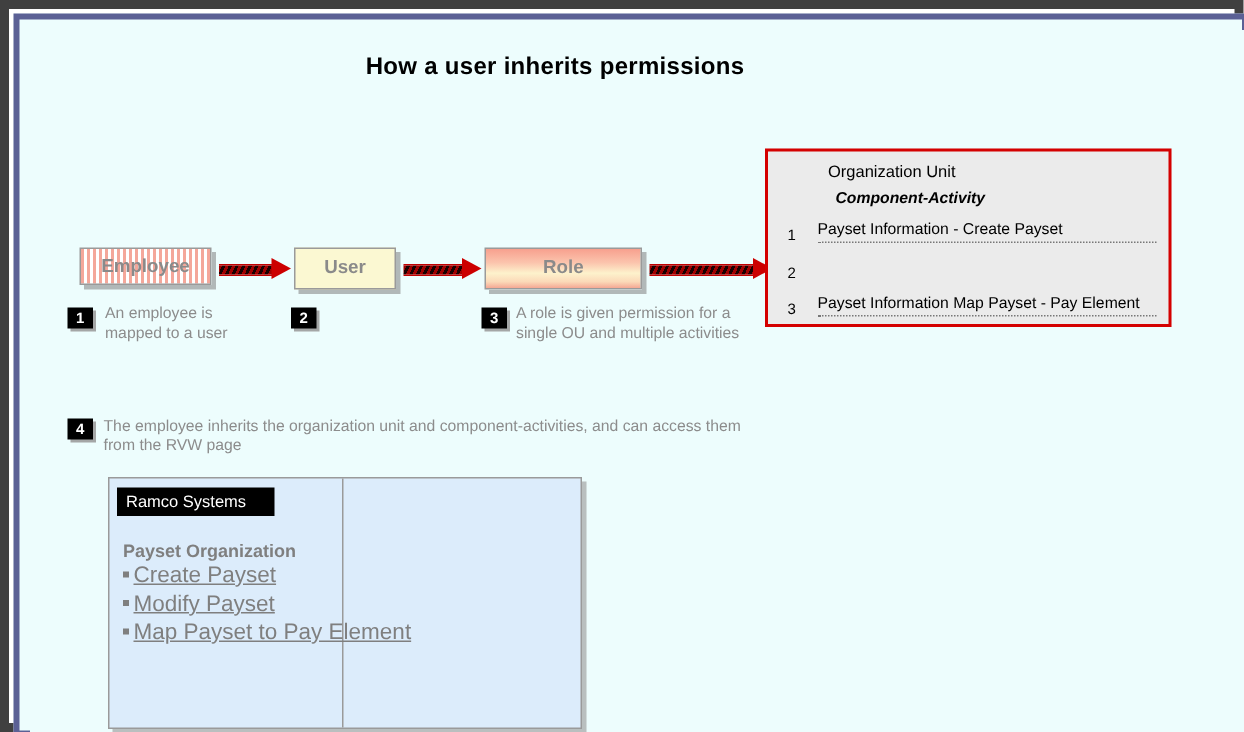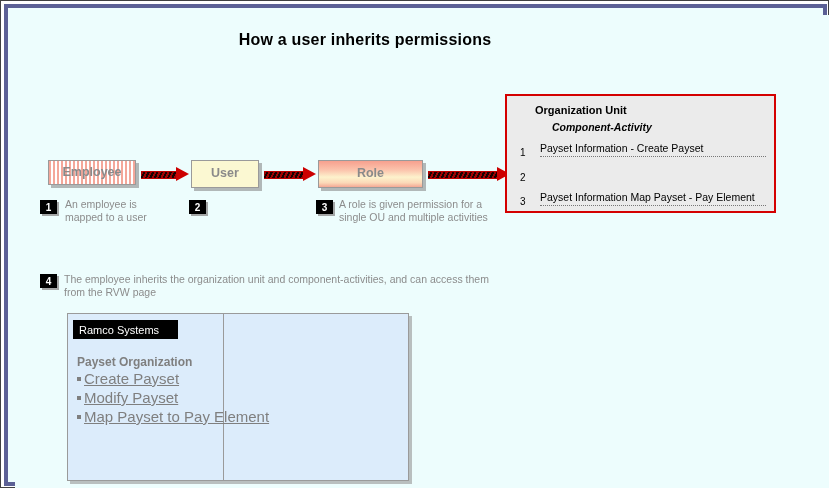--- a/index.html
+++ b/index.html
@@ -13,21 +13,21 @@
     font-family: "Liberation Sans", sans-serif;
     overflow: hidden;
   }
 
   
   #frame-outer {
     position: absolute;
     left: 0; top: 0;
     width: 829px; height: 488px;
     box-sizing: border-box;
-    border: 1px solid #404040;
+    border: 6px solid #404040;
     background: #ffffff;
   }
   #frame-inner {
     position: absolute;
     left: 3px; top: 3px;
     width: 823px; height: 482px;
     box-sizing: border-box;
     border: 4px solid #5b6095;
     background: #edfdfd;
   }
@@ -147,23 +147,23 @@
   #org-box {
     position: absolute;
     left: 490px; top: 79px;
     width: 271px; height: 119px;
     box-sizing: border-box;
     border: 2px solid #d40000;
     background: #ebebeb;
   }
   #org-title {
     position: absolute;
-    left: 28px; top: 8px;
+    left: 40px; top: 8px;
     font-size: 11px;
-    font-weight: bold;
+    font-weight: normal;
     color: #000000;
     text-align: center;
   }
   #org-subtitle {
     position: absolute;
     left: 45px; top: 25px;
     font-size: 10.5px;
     font-style: italic;
     font-weight: bold;
     color: #000000;
@@ -190,21 +190,21 @@
     font-size: 10.5px;
     color: #000000;
     padding-bottom: 2px;
     border-bottom: 1px dotted #777777;
   }
 
   
   #ramco-panel {
     position: absolute;
     left: 52px; top: 298px;
-    width: 342px; height: 168px;
+    width: 316px; height: 168px;
     box-sizing: border-box;
     border: 1px solid #9a9a9a;
     background: #dcecfb;
     box-shadow: 3px 3px 0 rgba(150,150,150,0.6);
   }
   #ramco-divider {
     position: absolute;
     left: 155px; top: 0;
     width: 1px; height: 100%;
     background: #9a9a9a;

